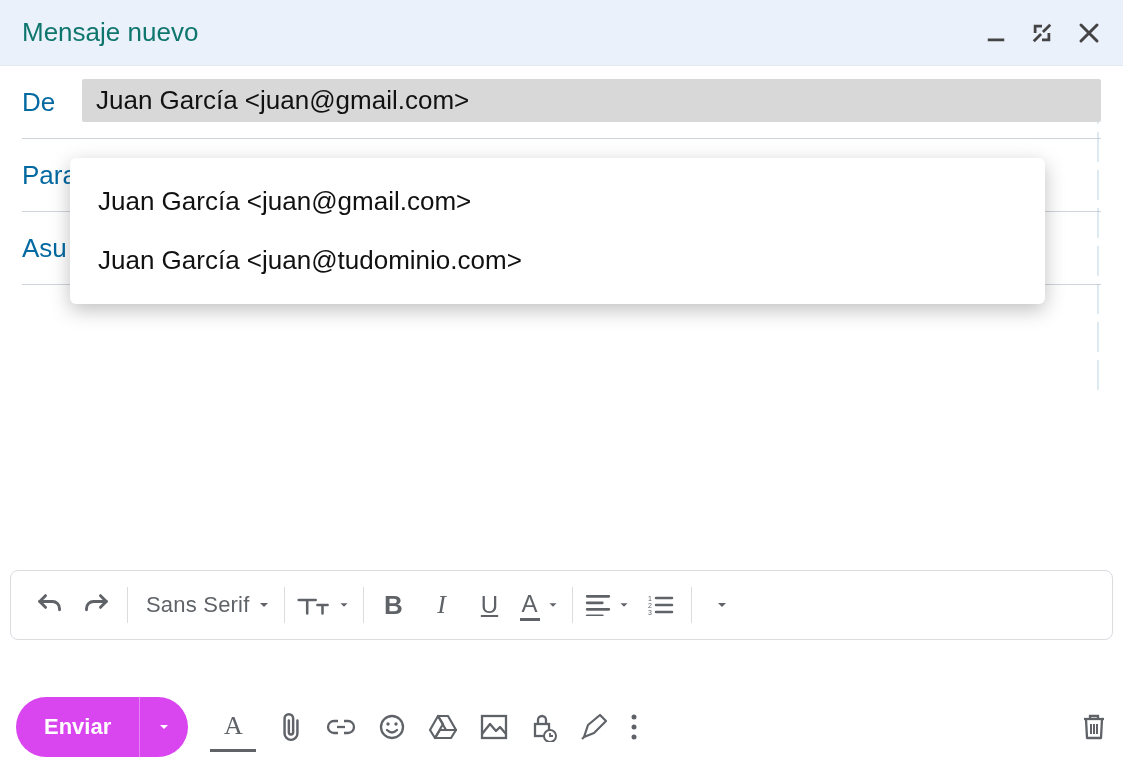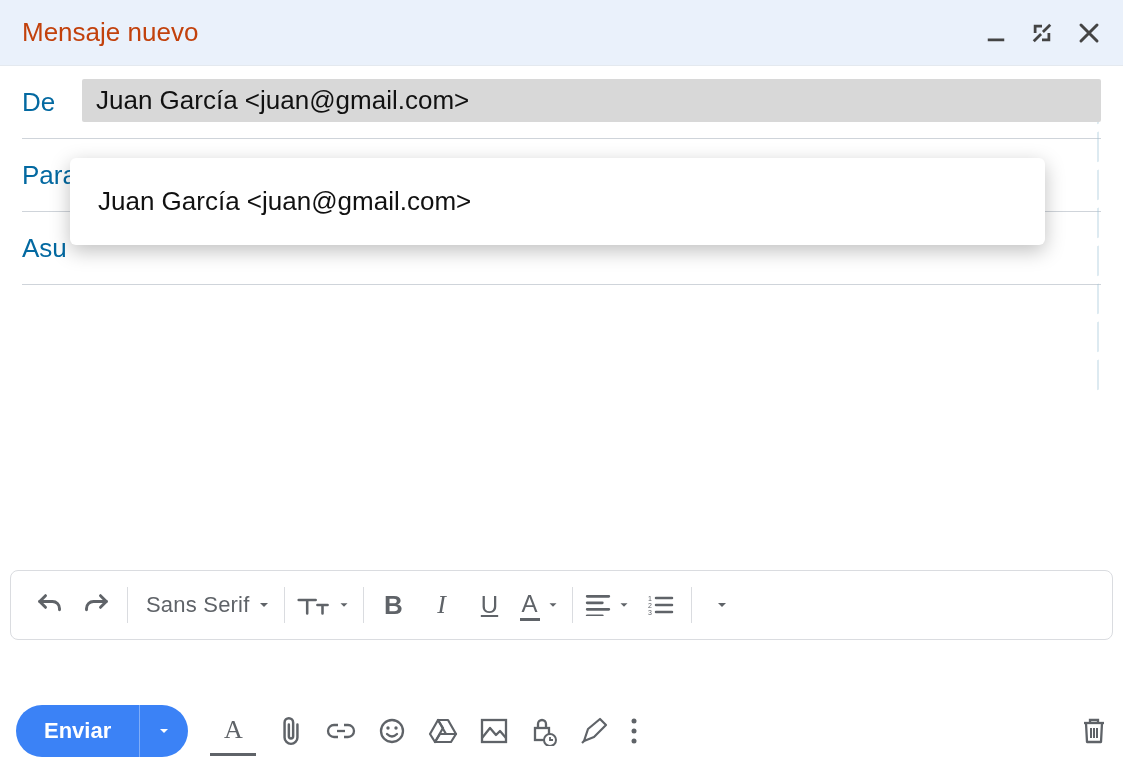--- a/index.html
+++ b/index.html
@@ -1,33 +1,33 @@
 <!DOCTYPE html>
 <html><head>
 <meta charset="utf-8">
 <style>
   html,body{margin:0;padding:0;font-family:Arial,Helvetica,sans-serif;background:#fff;color:#202124}
   .window{width:1123px;height:775px;position:relative;overflow:hidden}
   .titlebar{background:#eaf1fb;height:65px;display:flex;align-items:center;justify-content:space-between;padding:0 22px;border-bottom:1px solid #e4e9ef}
-  .titlebar .title{font-size:26px;color:#c2410c}
+  .titlebar .title{font-size:26px;color:#0f766e}
   .winbtns{display:flex;gap:24px;align-items:center}
   .winbtns svg{display:block}
   .headers{padding:0 22px}
   .row{display:flex;align-items:center;border-bottom:1px solid #cfd4da;height:72px}
   .row .lbl{color:#0369a1;font-size:26px;width:60px}
   .selected{background:#d8d8d8;padding:6px 14px;font-size:26px;flex:1;border-radius:2px;position:relative;top:-2px;color:#111}
   .dropdown{position:absolute;left:70px;top:158px;width:975px;background:#fff;border-radius:6px;box-shadow:0 6px 20px rgba(0,0,0,.25);padding:14px 0;z-index:10}
   .dropdown .opt{padding:14px 28px;font-size:26px;color:#111}
   .toolbar{position:absolute;left:10px;right:10px;top:570px;height:68px;border:1px solid #dadce0;border-radius:8px;display:flex;align-items:center;padding:0 14px;gap:0}
   .tb-btn{display:flex;align-items:center;justify-content:center;height:48px;min-width:48px;border-radius:6px;color:#5f6368}
   .tb-btn svg{display:block}
   .tb-sep{width:1px;height:36px;background:#dadce0;margin:0 6px}
   .fontname{font-size:22px;color:#5f6368;letter-spacing:.2px;padding:0 6px}
   .sendbar{position:absolute;left:16px;right:16px;bottom:18px;display:flex;align-items:center;gap:22px}
-  .sendbtn{display:flex;align-items:center;background:#3b82f6;color:#fff;border-radius:40px;height:52px}
+  .sendbtn{display:flex;align-items:center;background:#d946ef;color:#fff;border-radius:40px;height:60px}
   .sendmain{padding:0 28px;font-size:22px;font-weight:600;display:flex;align-items:center;height:100%}
   .senddrop{border-left:1px solid rgba(255,255,255,.35);height:100%;display:flex;align-items:center;padding:0 16px}
   .sb-btn{display:flex;align-items:center;justify-content:center;color:#5f6368}
   .sb-btn svg{display:block}
   .formatA{width:46px;height:46px;border-bottom:3px solid #5f6368;display:flex;align-items:center;justify-content:center;font-size:26px;color:#5f6368;font-family:"Times New Roman",serif}
   .spacer{flex:1}
   .side-obscured{position:absolute;right:0;top:84px;width:26px;height:330px;display:flex;flex-direction:column;gap:8px;padding-top:6px}
   .side-obscured span{display:block;height:30px;border-left:2px solid #9fc3d6;opacity:.35;transform:skewY(-18deg)}
   .obscured-box{position:absolute;left:0;top:0;right:0;bottom:0;pointer-events:none}
 </style>
@@ -81,20 +81,21 @@
     <div class="row">
       <div class="lbl">Para</div>
     </div>
     <div class="row" style="border-bottom:1px solid #cfd4da">
       <div class="lbl">Asu</div>
     </div>
   </div>
 
   <div class="dropdown">
     <div class="opt">Juan García &lt;juan@gmail.com&gt;</div>
+    <div class="opt">Juan García &lt;juan@tudominio.com&gt;</div>
   </div>
 
   <div class="toolbar">
     <div class="tb-btn">
       <svg width="28" height="28" viewBox="0 0 24 24" fill="none">
           <path d="M9 14 L4 9 L9 4" stroke="#5f6368" stroke-width="2.5" fill="none" stroke-linecap="round" stroke-linejoin="round"></path>
           <path d="M4 9 H15 a6 6 0 0 1 6 6 v1" stroke="#5f6368" stroke-width="2.5" fill="none" stroke-linecap="round"></path>
         </svg>
     </div>
     <div class="tb-btn">

